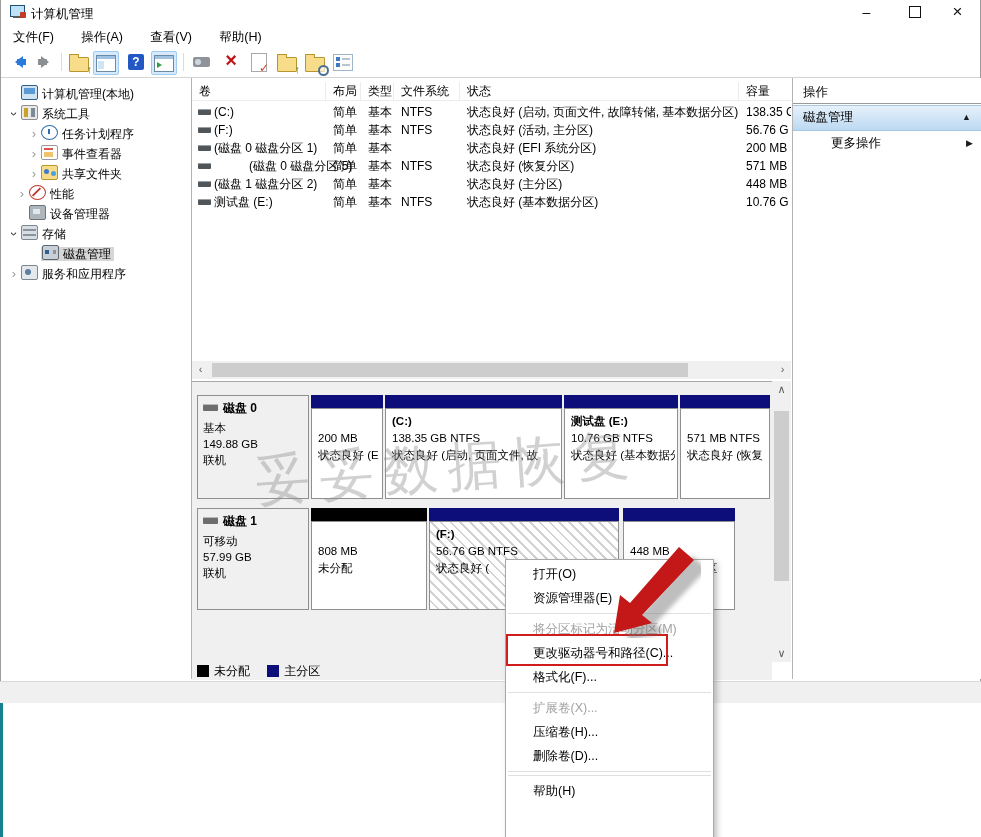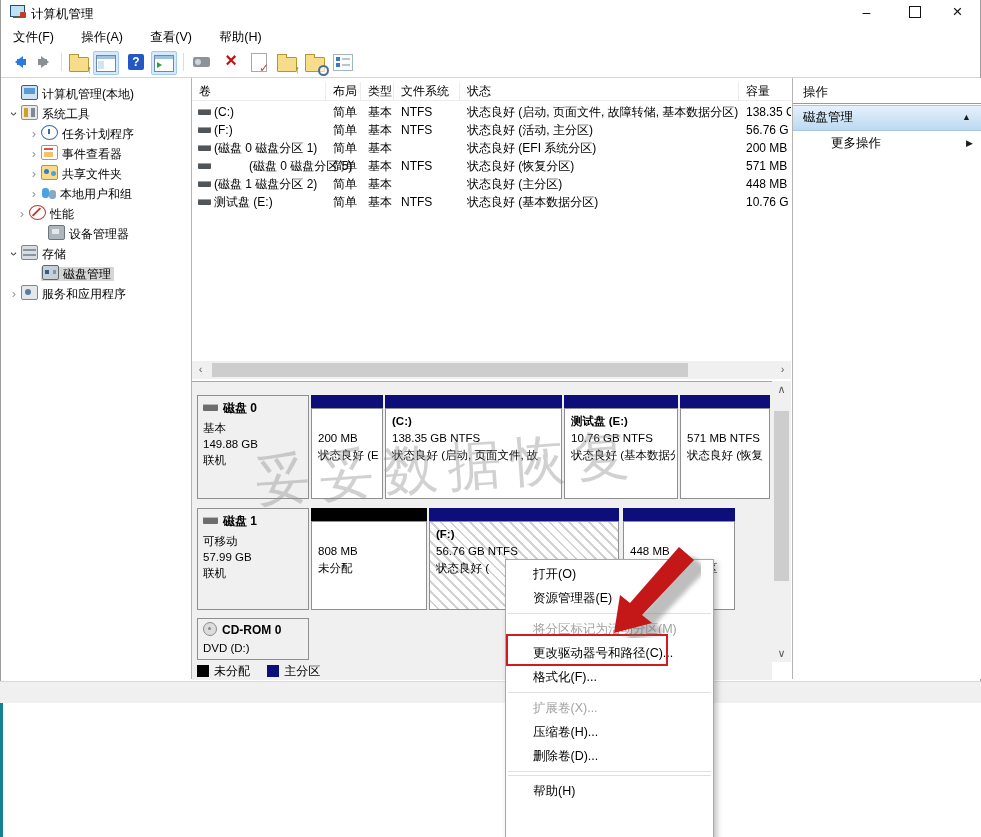--- a/index.html
+++ b/index.html
@@ -234,27 +234,24 @@
       </div>
       <div class="trow" style="padding-left:26px;">
         <span class="texp">›</span><span class="ticon i-clock"></span><span>任务计划程序</span>
       </div>
       <div class="trow" style="padding-left:26px;">
         <span class="texp">›</span><span class="ticon i-event"></span><span>事件查看器</span>
       </div>
       <div class="trow" style="padding-left:26px;">
         <span class="texp">›</span><span class="ticon i-share"></span><span>共享文件夹</span>
       </div>
-      <div class="trow" style="padding-left:26px;">
-        <span class="texp">›</span><span class="ticon i-users"></span><span>本地用户和组</span>
-      </div>
       <div class="trow" style="padding-left:14px;">
         <span class="texp">›</span><span class="ticon i-perf"></span><span>性能</span>
       </div>
-      <div class="trow" style="padding-left:47px;">
+      <div class="trow" style="padding-left:28px;">
         <span class="ticon i-device"></span><span>设备管理器</span>
       </div>
       <div class="trow" style="padding-left:6px;">
         <span class="texp open">›</span><span class="ticon i-storage"></span><span>存储</span>
       </div>
       <div class="trow" style="padding-left:40px;">
         <span class="selwrap"><span class="ticon i-disk"></span><span>磁盘管理</span></span>
       </div>
       <div class="trow" style="padding-left:6px;">
         <span class="texp">›</span><span class="ticon i-serv"></span><span>服务和应用程序</span>
@@ -398,24 +395,20 @@
       </div>
       <div class="part" style="left:431px;top:126px;width:112px;height:102px;">
         <div class="pband" style="background:#0e0e7b;"></div>
         <div class="pbody">
           <div class="pline pname"></div>
           <div class="pline">448 MB</div>
           <div class="pline">状态良好 (主分区</div>
         </div>
       </div>
 
-      <div class="dlabel" style="top:236px;height:42px;padding-top:3px;">
-        <div class="dname"><span class="cdicon"></span><span>CD-ROM 0</span></div>
-        <div class="dline">DVD (D:)</div>
-      </div>
 
       <div class="abs nowrap" style="left:5px;top:281px;height:16px;line-height:16px;">
         <span class="leg-sw" style="background:#000;"></span><span>未分配</span>
         <span class="leg-sw" style="background:#0e0e7b;margin-left:14px;"></span><span>主分区</span>
       </div>
     </div>
 
     <div class="abs sb" style="left:771px;top:381px;width:19px;height:281px;">
       <span class="sbbtn" style="left:0;top:0;width:19px;height:17px;">∧</span>
       <span class="sbthumb" style="left:2px;top:30px;width:15px;height:170px;"></span>

